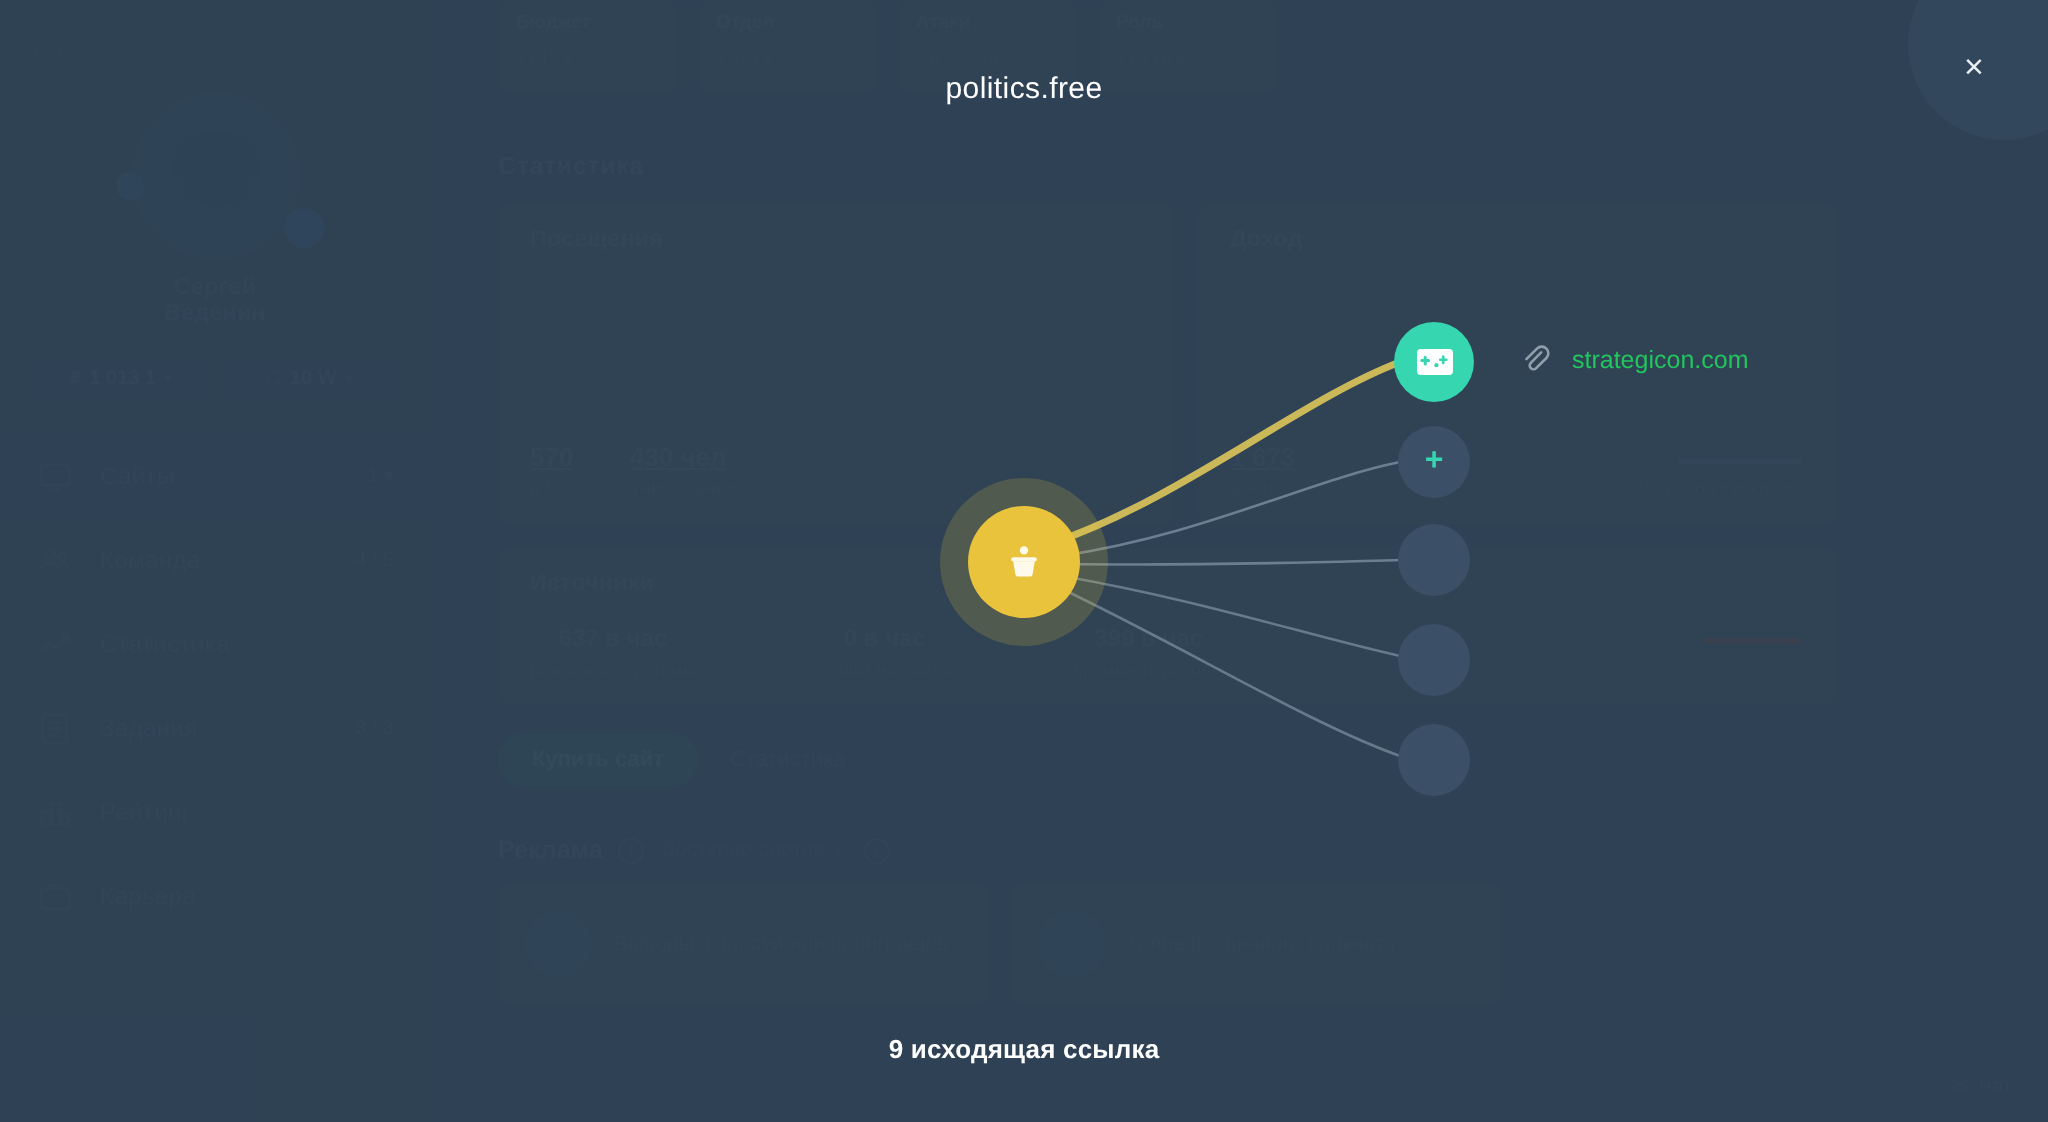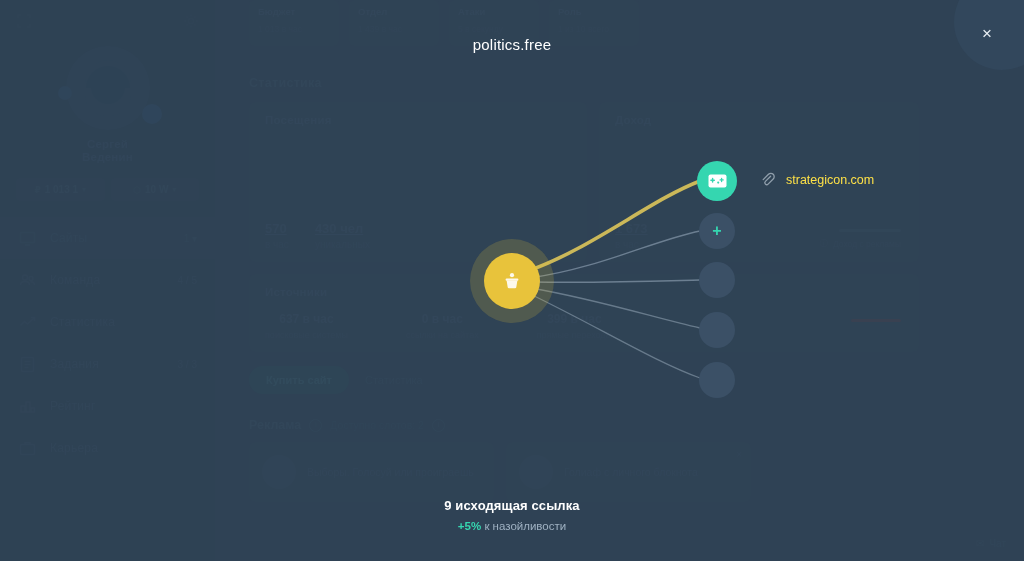--- a/index.html
+++ b/index.html
@@ -386,21 +386,21 @@
   .node-d1 { top: 262px; }
   .node-d2 { top: 312px; }
   .node-d3 { top: 362px; }
 
   .link-row {
     position: absolute;
     left: 760px; top: 172px;
     display: flex; align-items: center; gap: 11px;
   }
   .clip-ico { opacity: .62; display:flex; }
-  .link-domain { font-size: 12.5px; color: #fde047; }
+  .link-domain { font-size: 12.5px; color: #22c55e; }
 
   .bottom-note {
     position: absolute;
     left: 0; right: 0;
     bottom: 29px;
     text-align: center;
   }
   .bn-main {
     font-size: 13px;
     font-weight: bold;
@@ -687,18 +687,14 @@
     <span class="clip-ico">
       <svg width="15" height="15" viewBox="0 0 15 15" fill="none" stroke="#cdd8e2" stroke-width="1.3" stroke-linecap="round">
         <path d="M10.6 4.2 5.4 9.4a1.9 1.9 0 1 0 2.7 2.7l5.1-5.1a3.3 3.3 0 1 0-4.7-4.7L3.2 7.6"></path>
       </svg>
     </span>
     <span class="link-domain">strategicon.com</span>
   </div>
 
   <div class="bottom-note">
     <div class="bn-main">9 исходящая ссылка</div>
-    <div class="bn-sub">
-      <span class="pct">+5%</span>
-      <span>к назойливости</span>
-    </div>
   </div>
 </div>
 
 </body></html>

